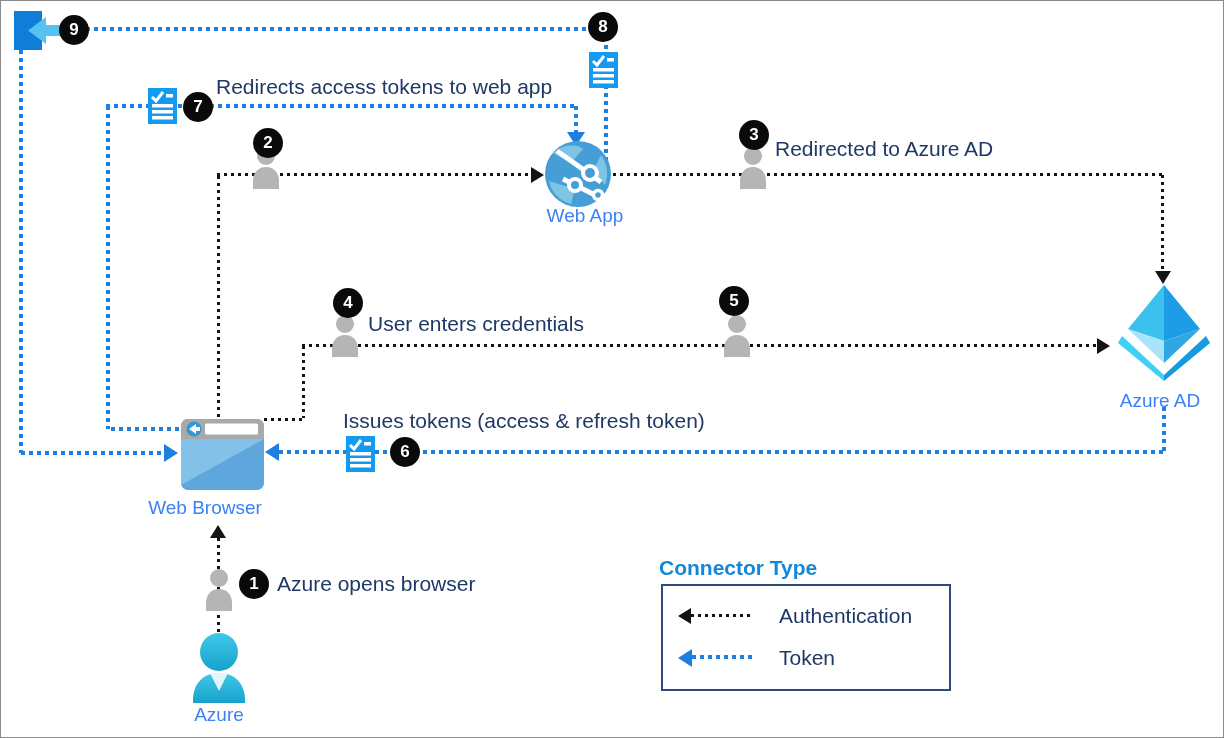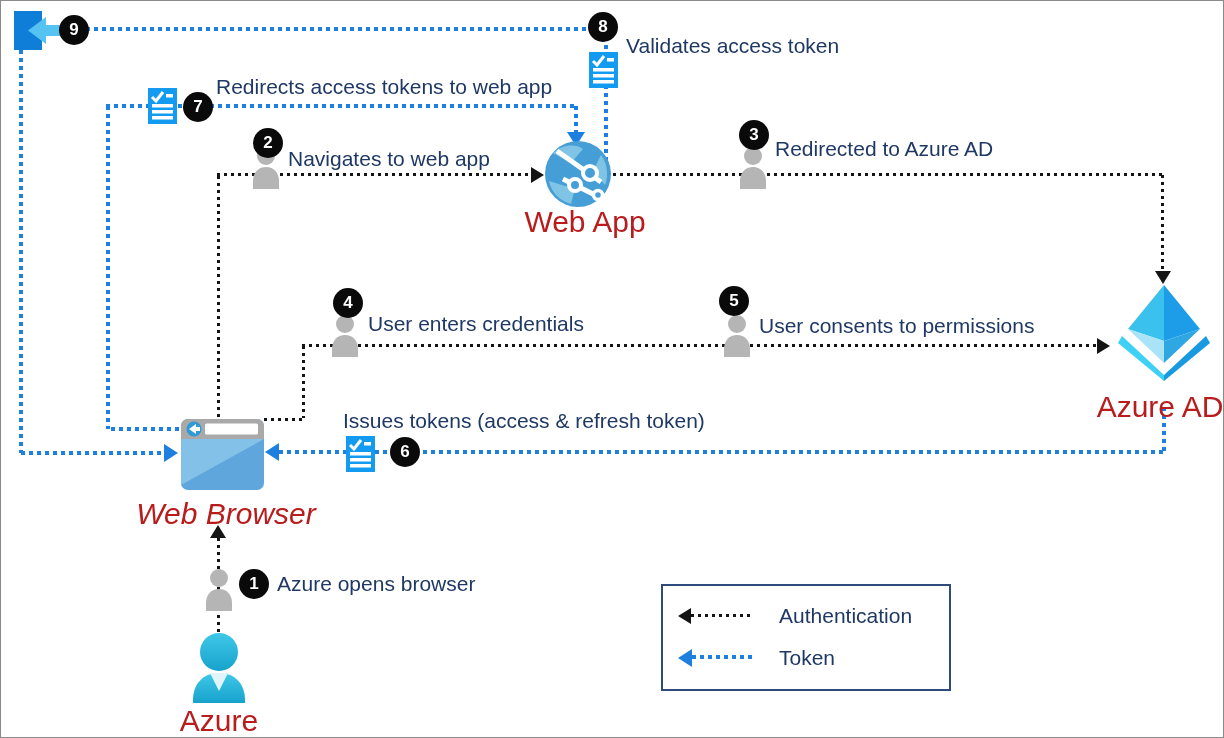--- a/index.html
+++ b/index.html
@@ -20,21 +20,21 @@
   .ar-up-black{border-left:8px solid transparent;border-right:8px solid transparent;border-bottom:13px solid #141414;}
   .ar-left-black{border-top:8px solid transparent;border-bottom:8px solid transparent;border-right:13px solid #141414;}
   .ar-right-blue{border-top:9px solid transparent;border-bottom:9px solid transparent;border-left:14px solid #1e80de;}
   .ar-down-blue{border-left:9px solid transparent;border-right:9px solid transparent;border-top:14px solid #1e80de;}
   .ar-left-blue{border-top:9px solid transparent;border-bottom:9px solid transparent;border-right:14px solid #1e80de;}
   
   .badge{position:absolute;width:30px;height:30px;border-radius:50%;background:#0a0a0a;color:#fff;
     font-size:17px;font-weight:bold;display:flex;align-items:center;justify-content:center;z-index:6;}
   
   .step-text{position:absolute;font-size:21px;color:#1f3864;white-space:nowrap;z-index:5;}
-  .entity-label{position:absolute;font-size:30px;color:#b91c1c;white-space:nowrap;transform:translateX(-50%);z-index:5;}
+  .entity-label{position:absolute;font-size:19px;color:#3b82f6;white-space:nowrap;transform:translateX(-50%);z-index:5;}
   .icon{position:absolute;z-index:4;}
   
   .legend-title{position:absolute;left:658px;top:555px;font-size:21px;font-weight:bold;color:#1488d8;}
   .legend-box{position:absolute;left:660px;top:583px;width:286px;height:103px;border:2px solid #2f4b7c;background:#fff;}
   .legend-label{position:absolute;font-size:21px;color:#1f3864;white-space:nowrap;}
 </style>
 </head>
 <body>
 
 <div id="stage">
@@ -195,33 +195,31 @@
   <div class="badge" style="left:252px;top:127px;">2</div>
   <div class="badge" style="left:738px;top:119px;">3</div>
   <div class="badge" style="left:332px;top:287px;">4</div>
   <div class="badge" style="left:718px;top:285px;">5</div>
   <div class="badge" style="left:389px;top:436px;">6</div>
   <div class="badge" style="left:182px;top:91px;">7</div>
   <div class="badge" style="left:587px;top:11px;">8</div>
   <div class="badge" style="left:58px;top:14px;">9</div>
 
   <div class="step-text" style="left:276px;top:571px;">Azure opens browser</div>
-  <div class="step-text" style="left:287px;top:146px;">Navigates to web app</div>
   <div class="step-text" style="left:367px;top:311px;">User enters credentials</div>
   <div class="step-text" style="left:774px;top:136px;">Redirected to Azure AD</div>
-  <div class="step-text" style="left:758px;top:313px;">User consents to permissions</div>
   <div class="step-text" style="left:215px;top:74px;">Redirects access tokens to web app</div>
   <div class="step-text" style="left:342px;top:408px;">Issues tokens (access &amp; refresh token)</div>
-  <div class="step-text" style="left:625px;top:33px;">Validates access token</div>
-
-  <div class="entity-label" style="left:225px;top:496px;font-style:italic;">Web Browser</div>
+
+  <div class="entity-label" style="left:204px;top:496px;">Web Browser</div>
   <div class="entity-label" style="left:584px;top:204px;">Web App</div>
   <div class="entity-label" style="left:1159px;top:389px;">Azure AD</div>
   <div class="entity-label" style="left:218px;top:703px;">Azure</div>
 
+  <div class="legend-title">Connector Type</div>
   <div class="legend-box"></div>
   <div class="ar ar-left-black" style="left:677px;top:607px;z-index:6;"></div>
   <div class="hblack" style="left:690px;top:613px;width:60px;z-index:6;"></div>
   <div class="legend-label" style="left:778px;top:603px;">Authentication</div>
   <div class="ar ar-left-blue" style="left:677px;top:648px;z-index:6;"></div>
   <div class="hblue" style="left:691px;top:654px;width:60px;z-index:6;"></div>
   <div class="legend-label" style="left:778px;top:645px;">Token</div>
 
 </div>
 

